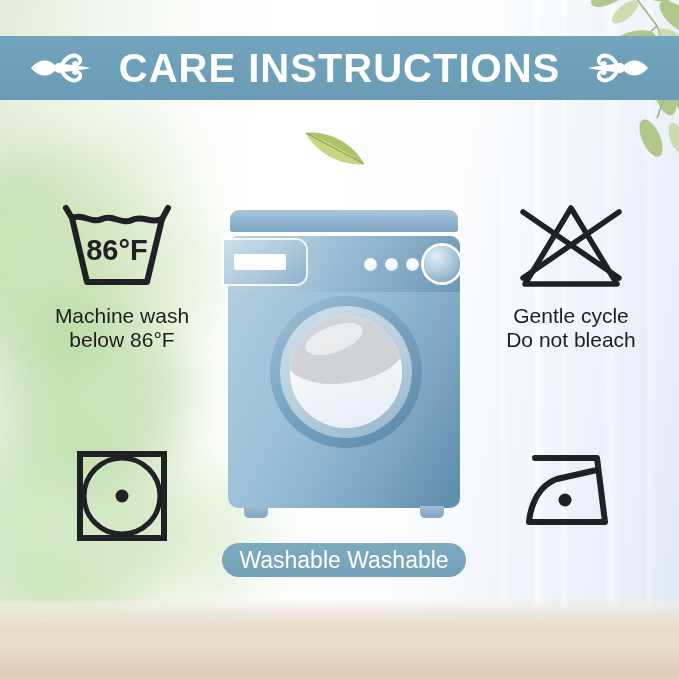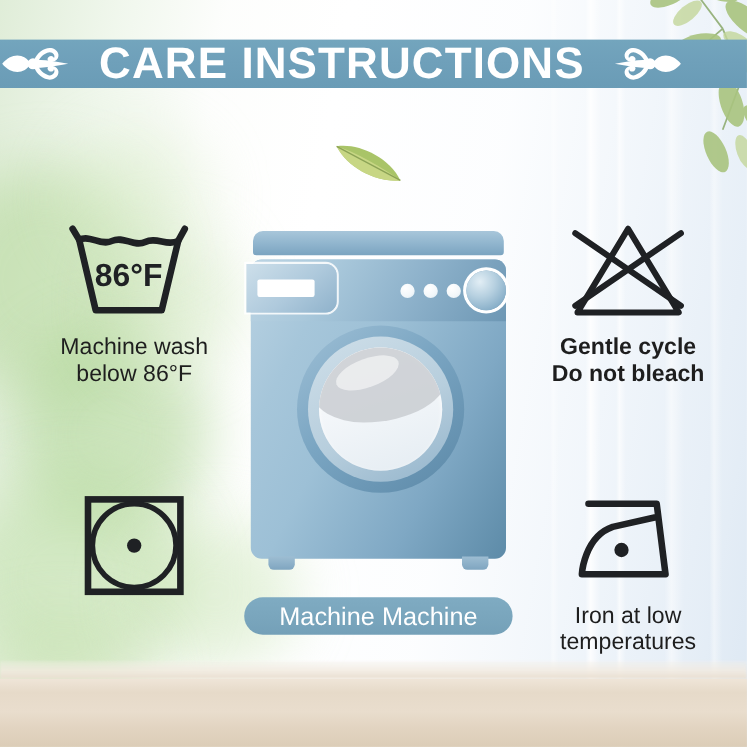--- a/index.html
+++ b/index.html
@@ -96,24 +96,25 @@
   .leaf-cluster { position: absolute; right: -18px; top: -22px; width: 190px; height: 200px; }
   .leaf-cluster svg { width: 100%; height: 100%; }
   .leaf-drift { position: absolute; left: 303px; top: 124px; width: 64px; height: 44px; }
   .leaf-drift svg { width: 100%; height: 100%; }
 
   
   .banner {
     position: absolute;
     left: 0; right: 0;
     top: 36px;
-    height: 44px;
+    height: 64px;
     background: linear-gradient(180deg, #73a5bd 0%, #6fa0ba 45%, #6a9cb6 100%);
     display: flex;
     align-items: center;
+    justify-content: center;
     gap: 26px;
   }
   .banner-title {
     color: #ffffff;
     font-size: 40px;
     font-weight: bold;
     letter-spacing: 1px;
     white-space: nowrap;
     line-height: 1;
   }
@@ -131,21 +132,21 @@
   .care-label {
     margin-top: 10px;
     text-align: center;
     font-size: 21px;
     line-height: 1.15;
     color: #1e1e1e;
     white-space: pre-line;
   }
 
   #item-wash   { left: 14px;  top: 198px;  width: 216px; }
-  #item-bleach { left: 466px; top: 198px;  width: 210px; font-weight: bold; }
+  #item-bleach { left: 466px; top: 198px;  width: 210px; }
   #item-dry    { left: 14px;  top: 448px;  width: 216px; }
   #item-iron   { left: 466px; top: 448px;  width: 210px; }
 
   
   #washer {
     position: absolute;
     left: 228px;
     top: 210px;
     width: 232px;
     height: 320px;
@@ -387,22 +388,20 @@
       <circle cx="50" cy="48" r="38" fill="none" stroke="#1f2124" stroke-width="5"></circle>
       <circle cx="50" cy="48" r="6.5" fill="#1f2124"></circle>
     </svg>
   </div>
 
   <div class="care-item" id="item-iron">
     <svg class="care-icon" width="116" height="90" viewBox="0 0 116 90" xmlns="http://www.w3.org/2000/svg">
       <path d="M22 10 L84 10 L92 74 L16 74 C16 74, 18 40, 44 31 L84 22" fill="none" stroke="#1f2124" stroke-width="6" stroke-linecap="round" stroke-linejoin="round"></path>
       <circle cx="52" cy="52" r="6.5" fill="#1f2124"></circle>
     </svg>
-    <div class="care-label">Iron at low
-temperatures</div>
   </div>
 
   <div id="washer">
     <div class="wash-lid"></div>
     <div class="wash-body"></div>
     <div class="wash-panel"></div>
     <div class="wash-display-frame">
       <div class="wash-display"></div>
     </div>
     <div class="wash-btn wb1"></div>
@@ -413,16 +412,16 @@
     <div class="door-ring"></div>
     <div class="door-glass">
       <div class="door-shade"></div>
       <div class="door-highlight"></div>
     </div>
     <div class="wash-foot wf-left"></div>
     <div class="wash-foot wf-right"></div>
   </div>
 
   <div id="badge">
-    <span class="badge-text">Machine Machine</span>
+    <span class="badge-text">Washable Washable</span>
   </div>
 
 </div>
 
 </body></html>

